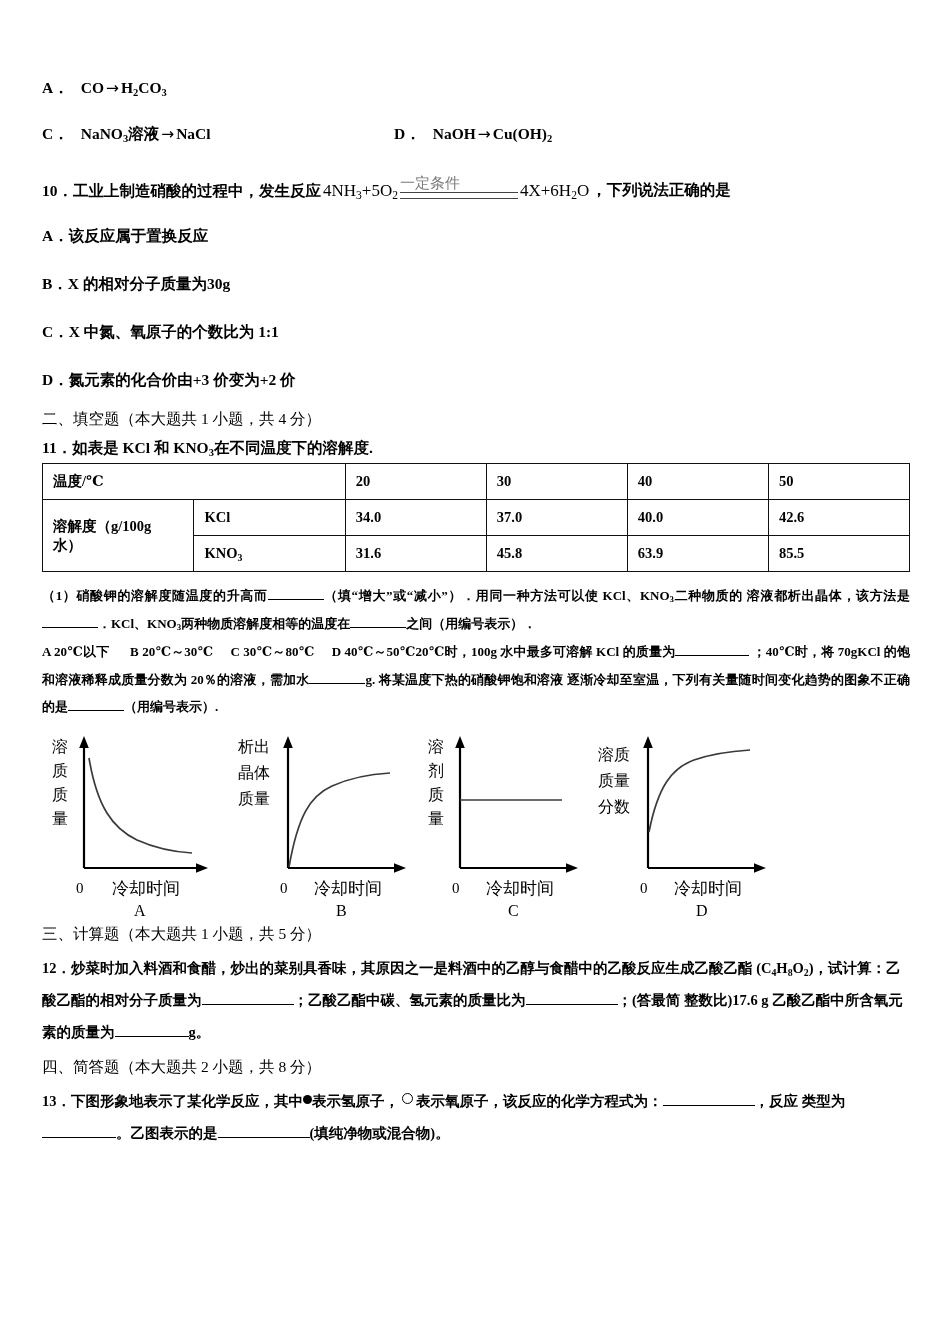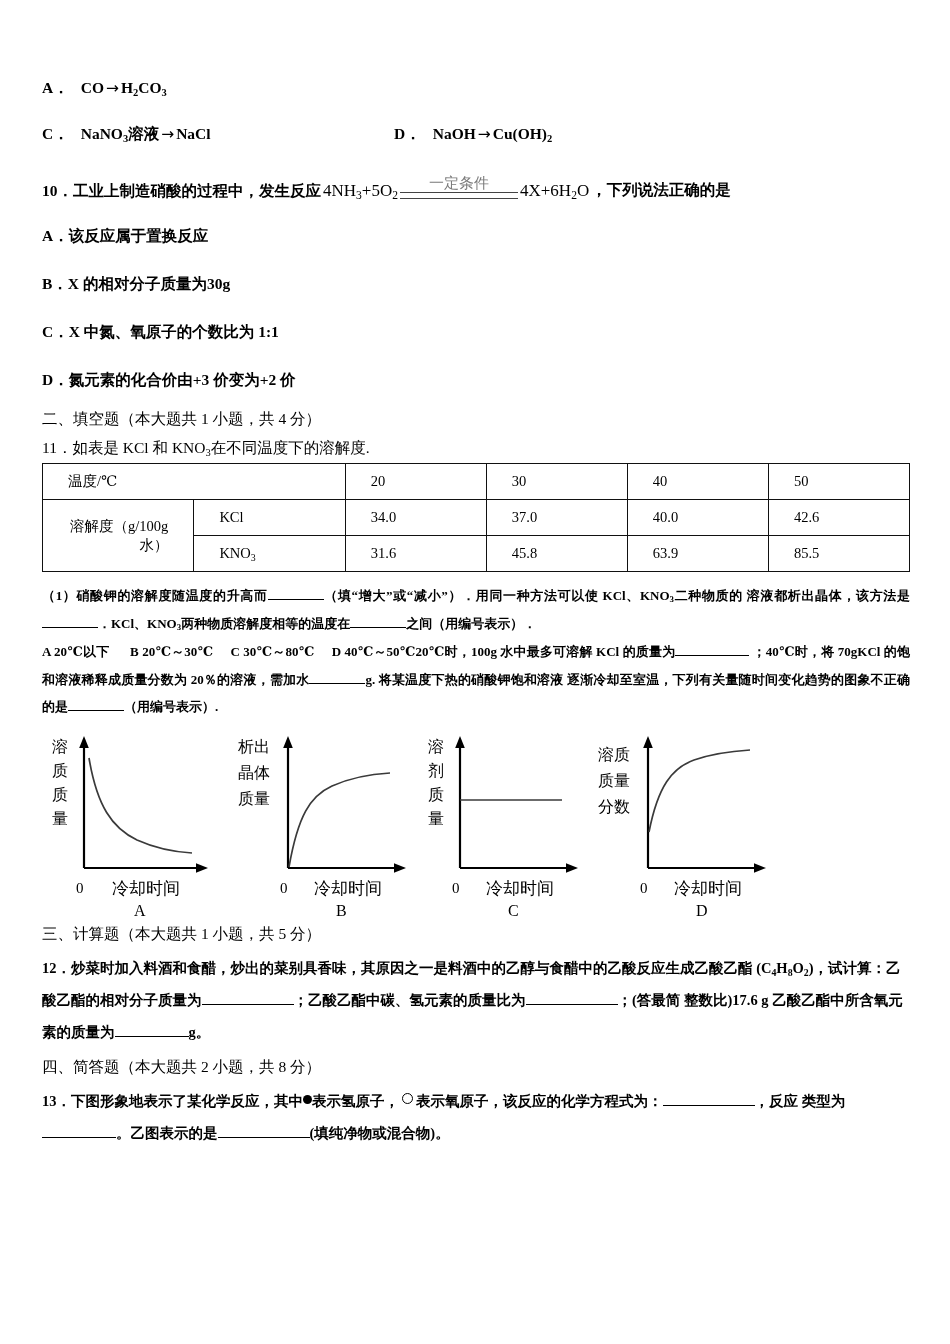--- a/index.html
+++ b/index.html
@@ -64,21 +64,21 @@
     font-weight: normal;
     font-size: 17px;
     font-family: "Liberation Serif", serif;
     margin: 0 2px;
     position: relative;
     top: 2px;
   }
   .eq-left { padding-bottom: 2px; }
   .eq-cond {
     display: inline-block;
-    text-align: center;
+    text-align: left;
     position: relative;
     width: 118px;
     margin: 0 2px;
   }
   .eq-cond-txt {
     font-size: 15px;
     color: #7a7a7a;
     display: block;
     line-height: 1.1;
     margin-bottom: 1px;
@@ -102,47 +102,47 @@
   .q10-opts .opt-item:last-child { margin-bottom: 0; }
 
   
   .sec-head {
     font-weight: normal;
     font-size: 15.5px;
     margin-top: 18px;
     margin-bottom: 8px;
   }
   .q-stem {
-    font-weight: normal;
+    font-weight: bold;
     font-size: 15.5px;
     margin-bottom: 0;
   }
 
   
   table.sol {
     border-collapse: collapse;
     width: 868px;
     table-layout: fixed;
     margin-top: 4px;
     margin-bottom: 10px;
   }
   table.sol td {
     border: 1.3px solid #111;
-    font-weight: normal;
+    font-weight: bold;
     font-size: 14.5px;
-    padding: 6px 25px;
+    padding: 6px 10px;
     vertical-align: middle;
     height: 36px;
     box-sizing: border-box;
   }
   td.c-label { width: 264px; }
   td.c-species { width: 112px; }
   td.c-val { width: 123px; }
   td.tall { height: 46px; }
-  td.merged { text-align: right; font-size: 15.5px; }
+  td.merged { text-align: left; font-size: 15.5px; }
   .inner-sep { border-top: 1.1px solid #8a8a8a !important; }
 
   
   .blank {
     display: inline-block;
     border-bottom: 1.4px solid #000;
     vertical-align: baseline;
   }
   .b-md  { width: 56px; }
   .b-lg  { width: 74px; }

